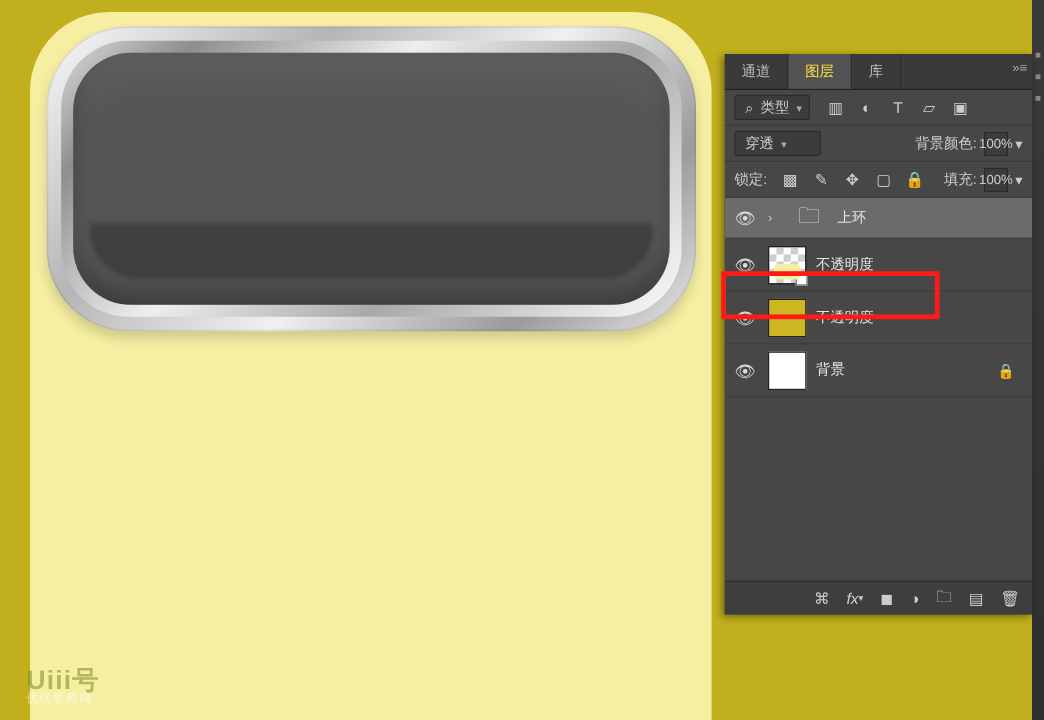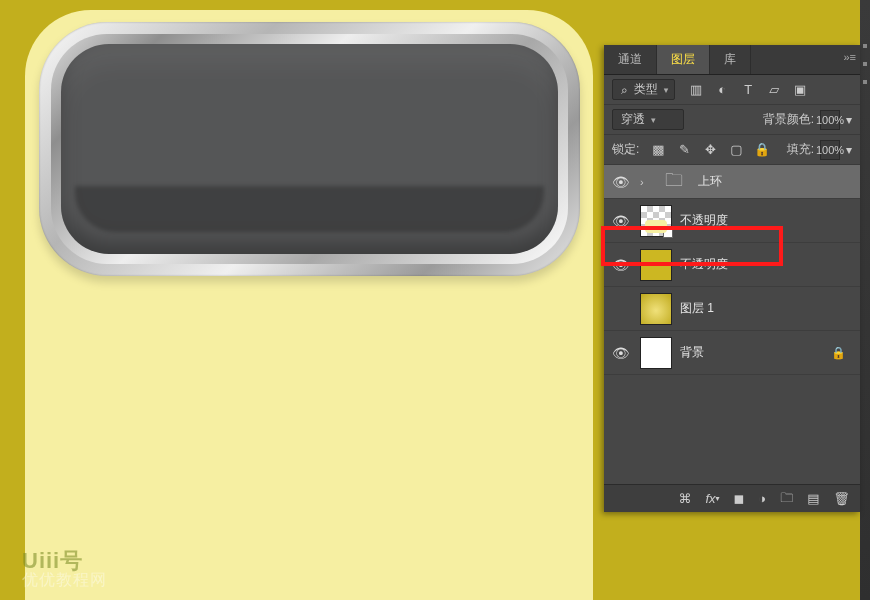--- a/index.html
+++ b/index.html
@@ -43,21 +43,21 @@
   .plate::after{
     content:""; position:absolute; left:14px; right:14px; bottom:22px; height:46px;
     border-radius: 0 0 40px 40px;
     background: rgba(0,0,0,.25);
     filter: blur(2px);
   }
   .watermark {
     position:absolute; left:22px; bottom:12px; color:#7a8a23; font-weight:700;
     font-size: 22px; letter-spacing:1px; opacity:.55; line-height:1;
   }
-  .watermark small{ display:block; font-size:16px; font-weight:400; color:#fff; opacity:.7;}
+  .watermark small{ display:block; font-size:10px; font-weight:700; color:#fff; opacity:.7;}
 
   
   .panel {
     position:absolute; left:604px; top:45px; width:256px; height:467px;
     background:#474747;
     box-shadow: -2px 2px 6px rgba(0,0,0,.4);
     display:flex; flex-direction:column;
   }
   .tabs {
     display:flex; height:30px; background:#3a3a3a; align-items:stretch;
@@ -232,25 +232,20 @@
       </div>
       <span class="layer-name">不透明度</span>
     </div>
 
     <div class="layer">
       <div class="eye">👁</div>
       <div class="thumb solid-yellow"></div>
       <span class="layer-name">不透明度</span>
     </div>
 
-    <div class="layer">
-      <div class="eye" style="opacity:.15"></div>
-      <div class="thumb grad-yellow"></div>
-      <span class="layer-name">图层 1</span>
-    </div>
 
     <div class="layer">
       <div class="eye">👁</div>
       <div class="thumb white"></div>
       <span class="layer-name">背景</span>
       <span class="lock-mark">🔒</span>
     </div>
 
   </div>
 

